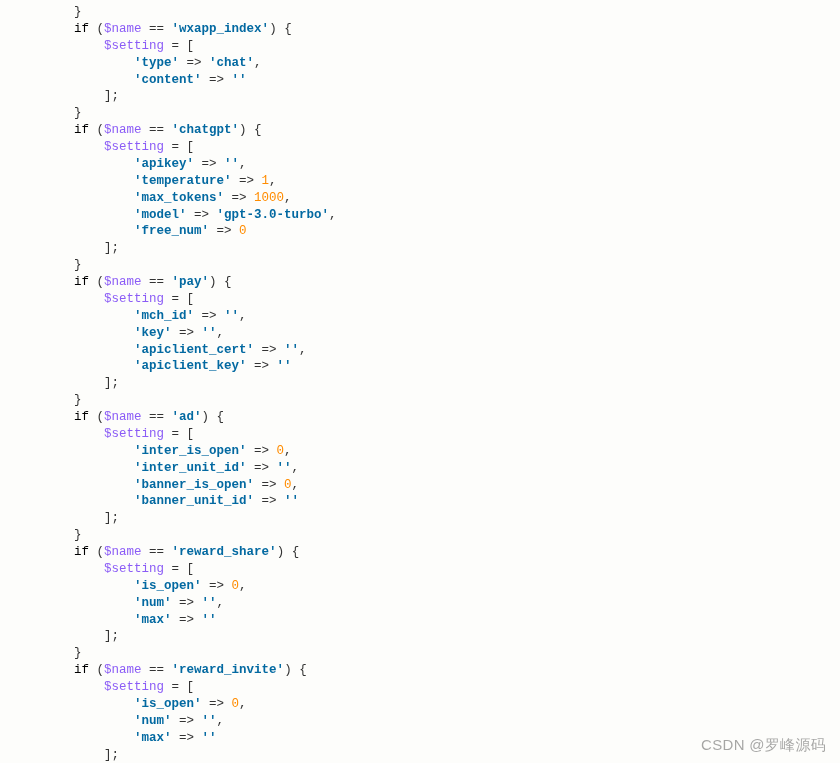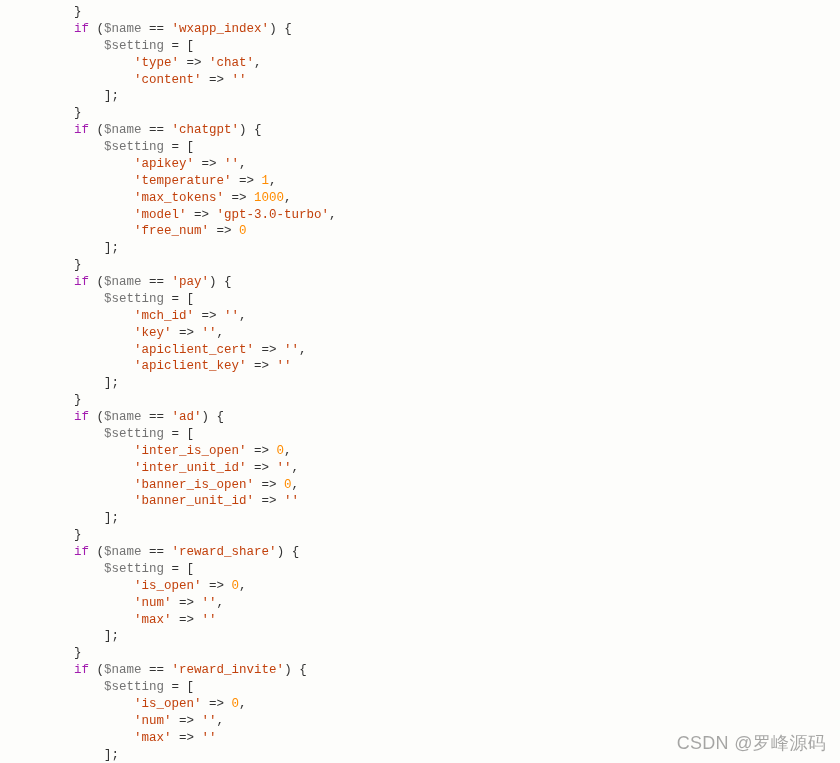--- a/index.html
+++ b/index.html
@@ -12,33 +12,33 @@
     color: #333;
     width: 840px;
     height: 763px;
     overflow: hidden;
     position: relative;
   }
   .code {
     padding: 4px 0 4px 74px;
     white-space: pre;
   }
-  .kw  { color: #a21caf; }      
-  .var { color: #737373; }      
+  .kw  { color: #000000; }      
+  .var { color: #8b5cf6; }      
   .op  { color: #333; }         
-  .str { color: #c2410c; }      
+  .str { color: #0369a1; font-weight: bold; }      
   .brk { color: #333; }         
   .num { color: #ff8c00; }
   .watermark {
     position: absolute;
     right: 14px;
     bottom: 8px;
     color: rgba(0,0,0,0.35);
     font-family: Arial, sans-serif;
-    font-size: 18px;
+    font-size: 15px;
     letter-spacing: 0.3px;
     pointer-events: none;
   }
 </style>
 </head>
 <body>
 
 <div class="code" id="code"><span class="brk">}</span>
 <span class="kw">if</span> (<span class="var">$name</span> <span class="op">==</span> <span class="str">'wxapp_index'</span>) {
     <span class="var">$setting</span> <span class="op">=</span> <span class="brk">[</span>

